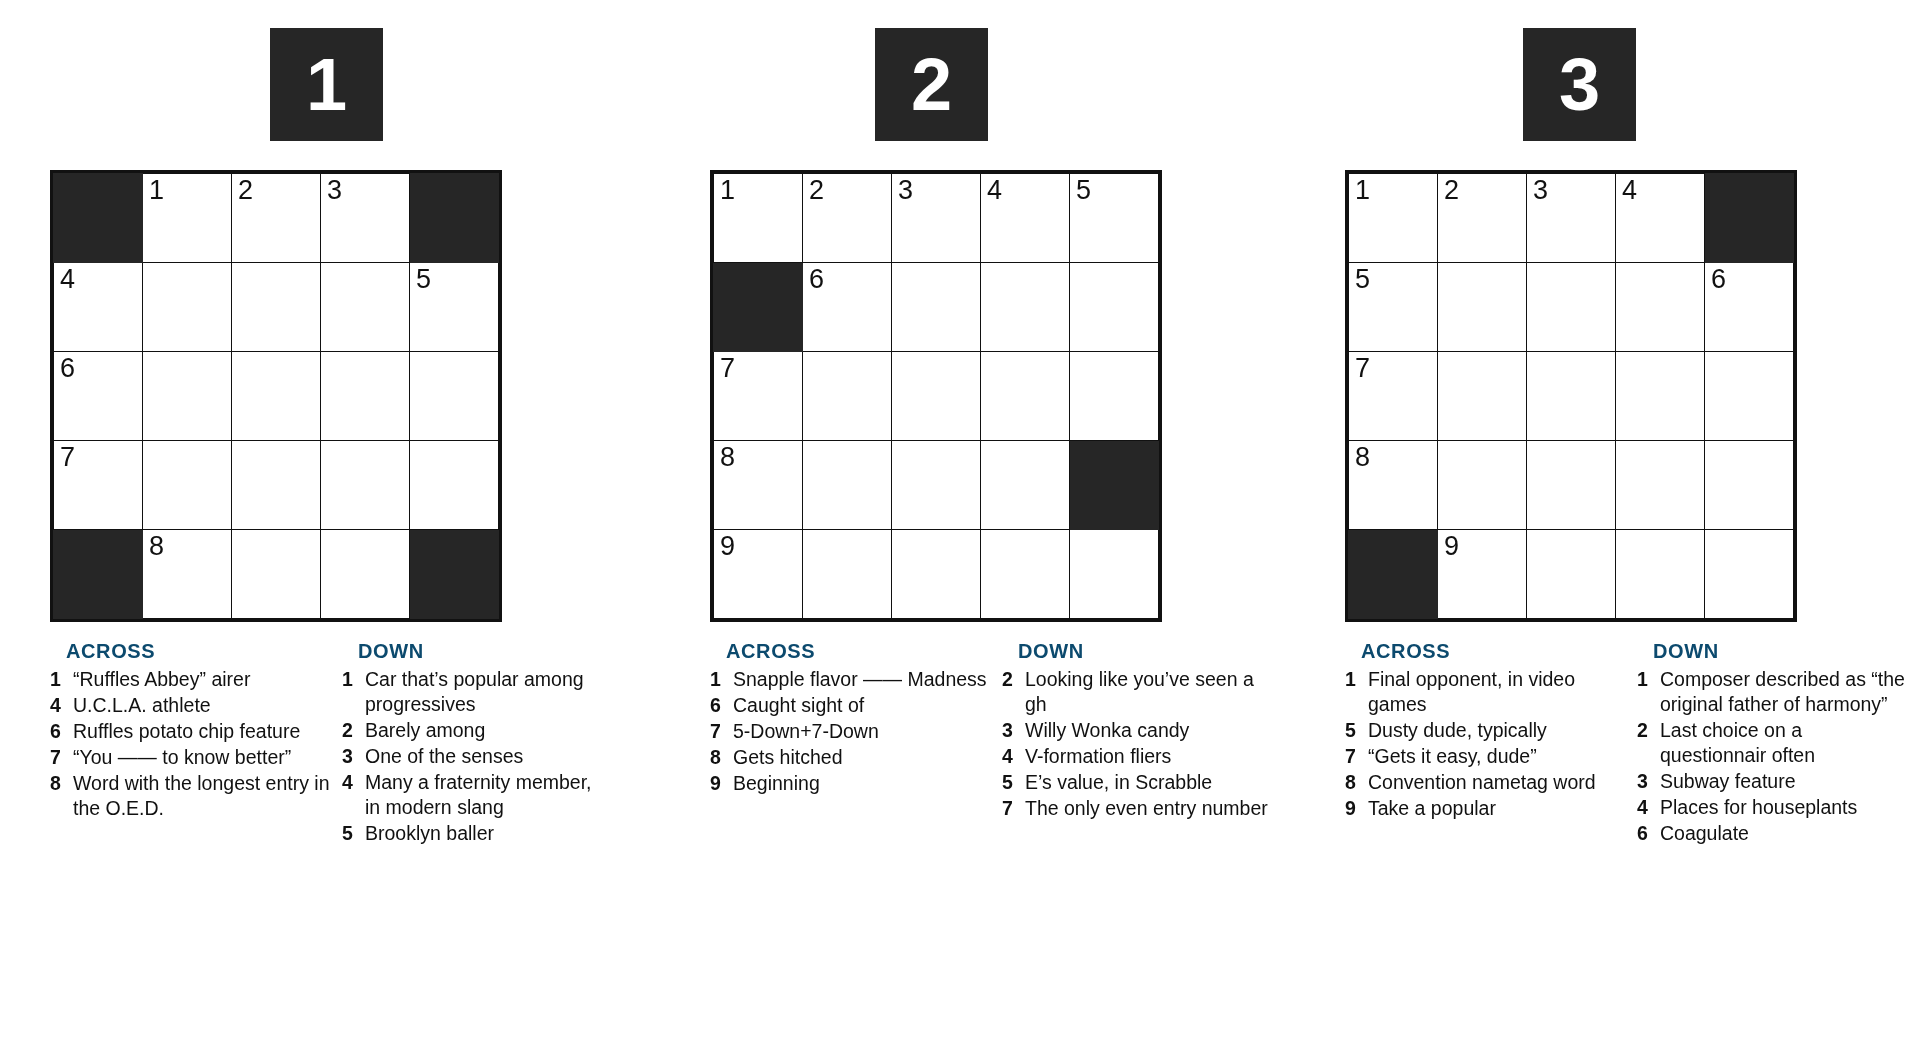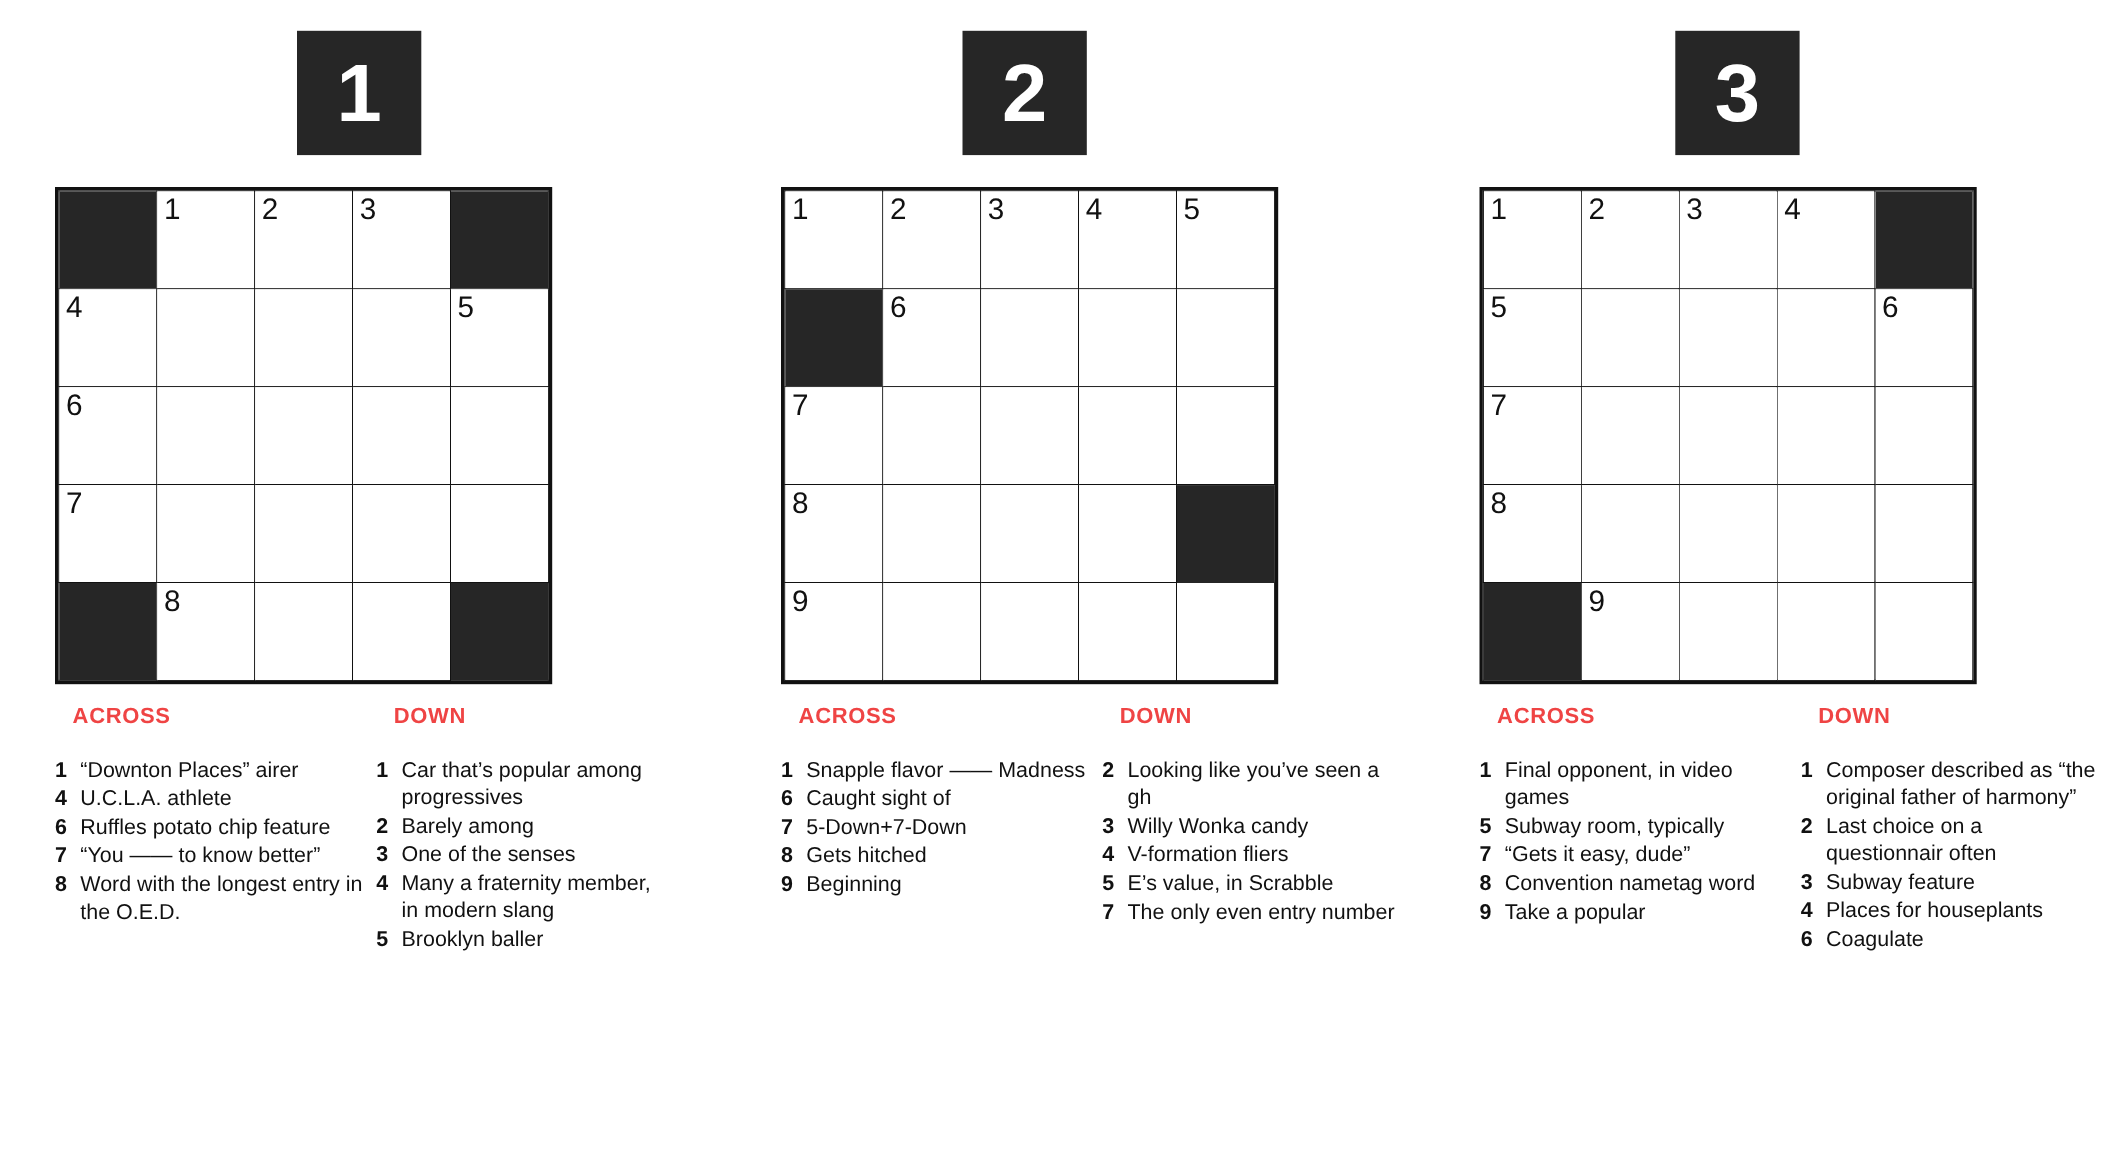--- a/index.html
+++ b/index.html
@@ -93,22 +93,22 @@
   }
   .clue-col {
     width: 50%;
     box-sizing: border-box;
   }
   .clue-col.down { padding-left: 12px; }
   .clue-head {
     font-size: 20px;
     font-weight: bold;
     letter-spacing: 0.6px;
-    margin: 0 0 25px 16px;
-    color: #ef4444;
+    margin: 0 0 4px 16px;
+    color: #0c4a6e;
   }
   .clue-list {
     list-style: none;
     margin: 0;
     padding: 0;
   }
   .clue-item {
     display: flex;
     font-size: 19.5px;
     line-height: 25px;
@@ -189,21 +189,21 @@
             </tr>
           </tbody>
         </table>
     </div>
     <div class="clues">
       <div class="clue-col across">
         <div class="clue-head">ACROSS</div>
         <ul class="clue-list">
             <li class="clue-item">
               <span class="clue-num">1</span>
-              <span class="clue-text">“Downton Places” airer</span>
+              <span class="clue-text">“Ruffles Abbey” airer</span>
             </li>
             <li class="clue-item">
               <span class="clue-num">4</span>
               <span class="clue-text">U.C.L.A. athlete</span>
             </li>
             <li class="clue-item">
               <span class="clue-num">6</span>
               <span class="clue-text">Ruffles potato chip feature</span>
             </li>
             <li class="clue-item">
@@ -423,21 +423,21 @@
     <div class="clues">
       <div class="clue-col across">
         <div class="clue-head">ACROSS</div>
         <ul class="clue-list">
             <li class="clue-item">
               <span class="clue-num">1</span>
               <span class="clue-text">Final opponent, in video games</span>
             </li>
             <li class="clue-item">
               <span class="clue-num">5</span>
-              <span class="clue-text">Subway room, typically</span>
+              <span class="clue-text">Dusty dude, typically</span>
             </li>
             <li class="clue-item">
               <span class="clue-num">7</span>
               <span class="clue-text">“Gets it easy, dude”</span>
             </li>
             <li class="clue-item">
               <span class="clue-num">8</span>
               <span class="clue-text">Convention nametag word</span>
             </li>
             <li class="clue-item">

